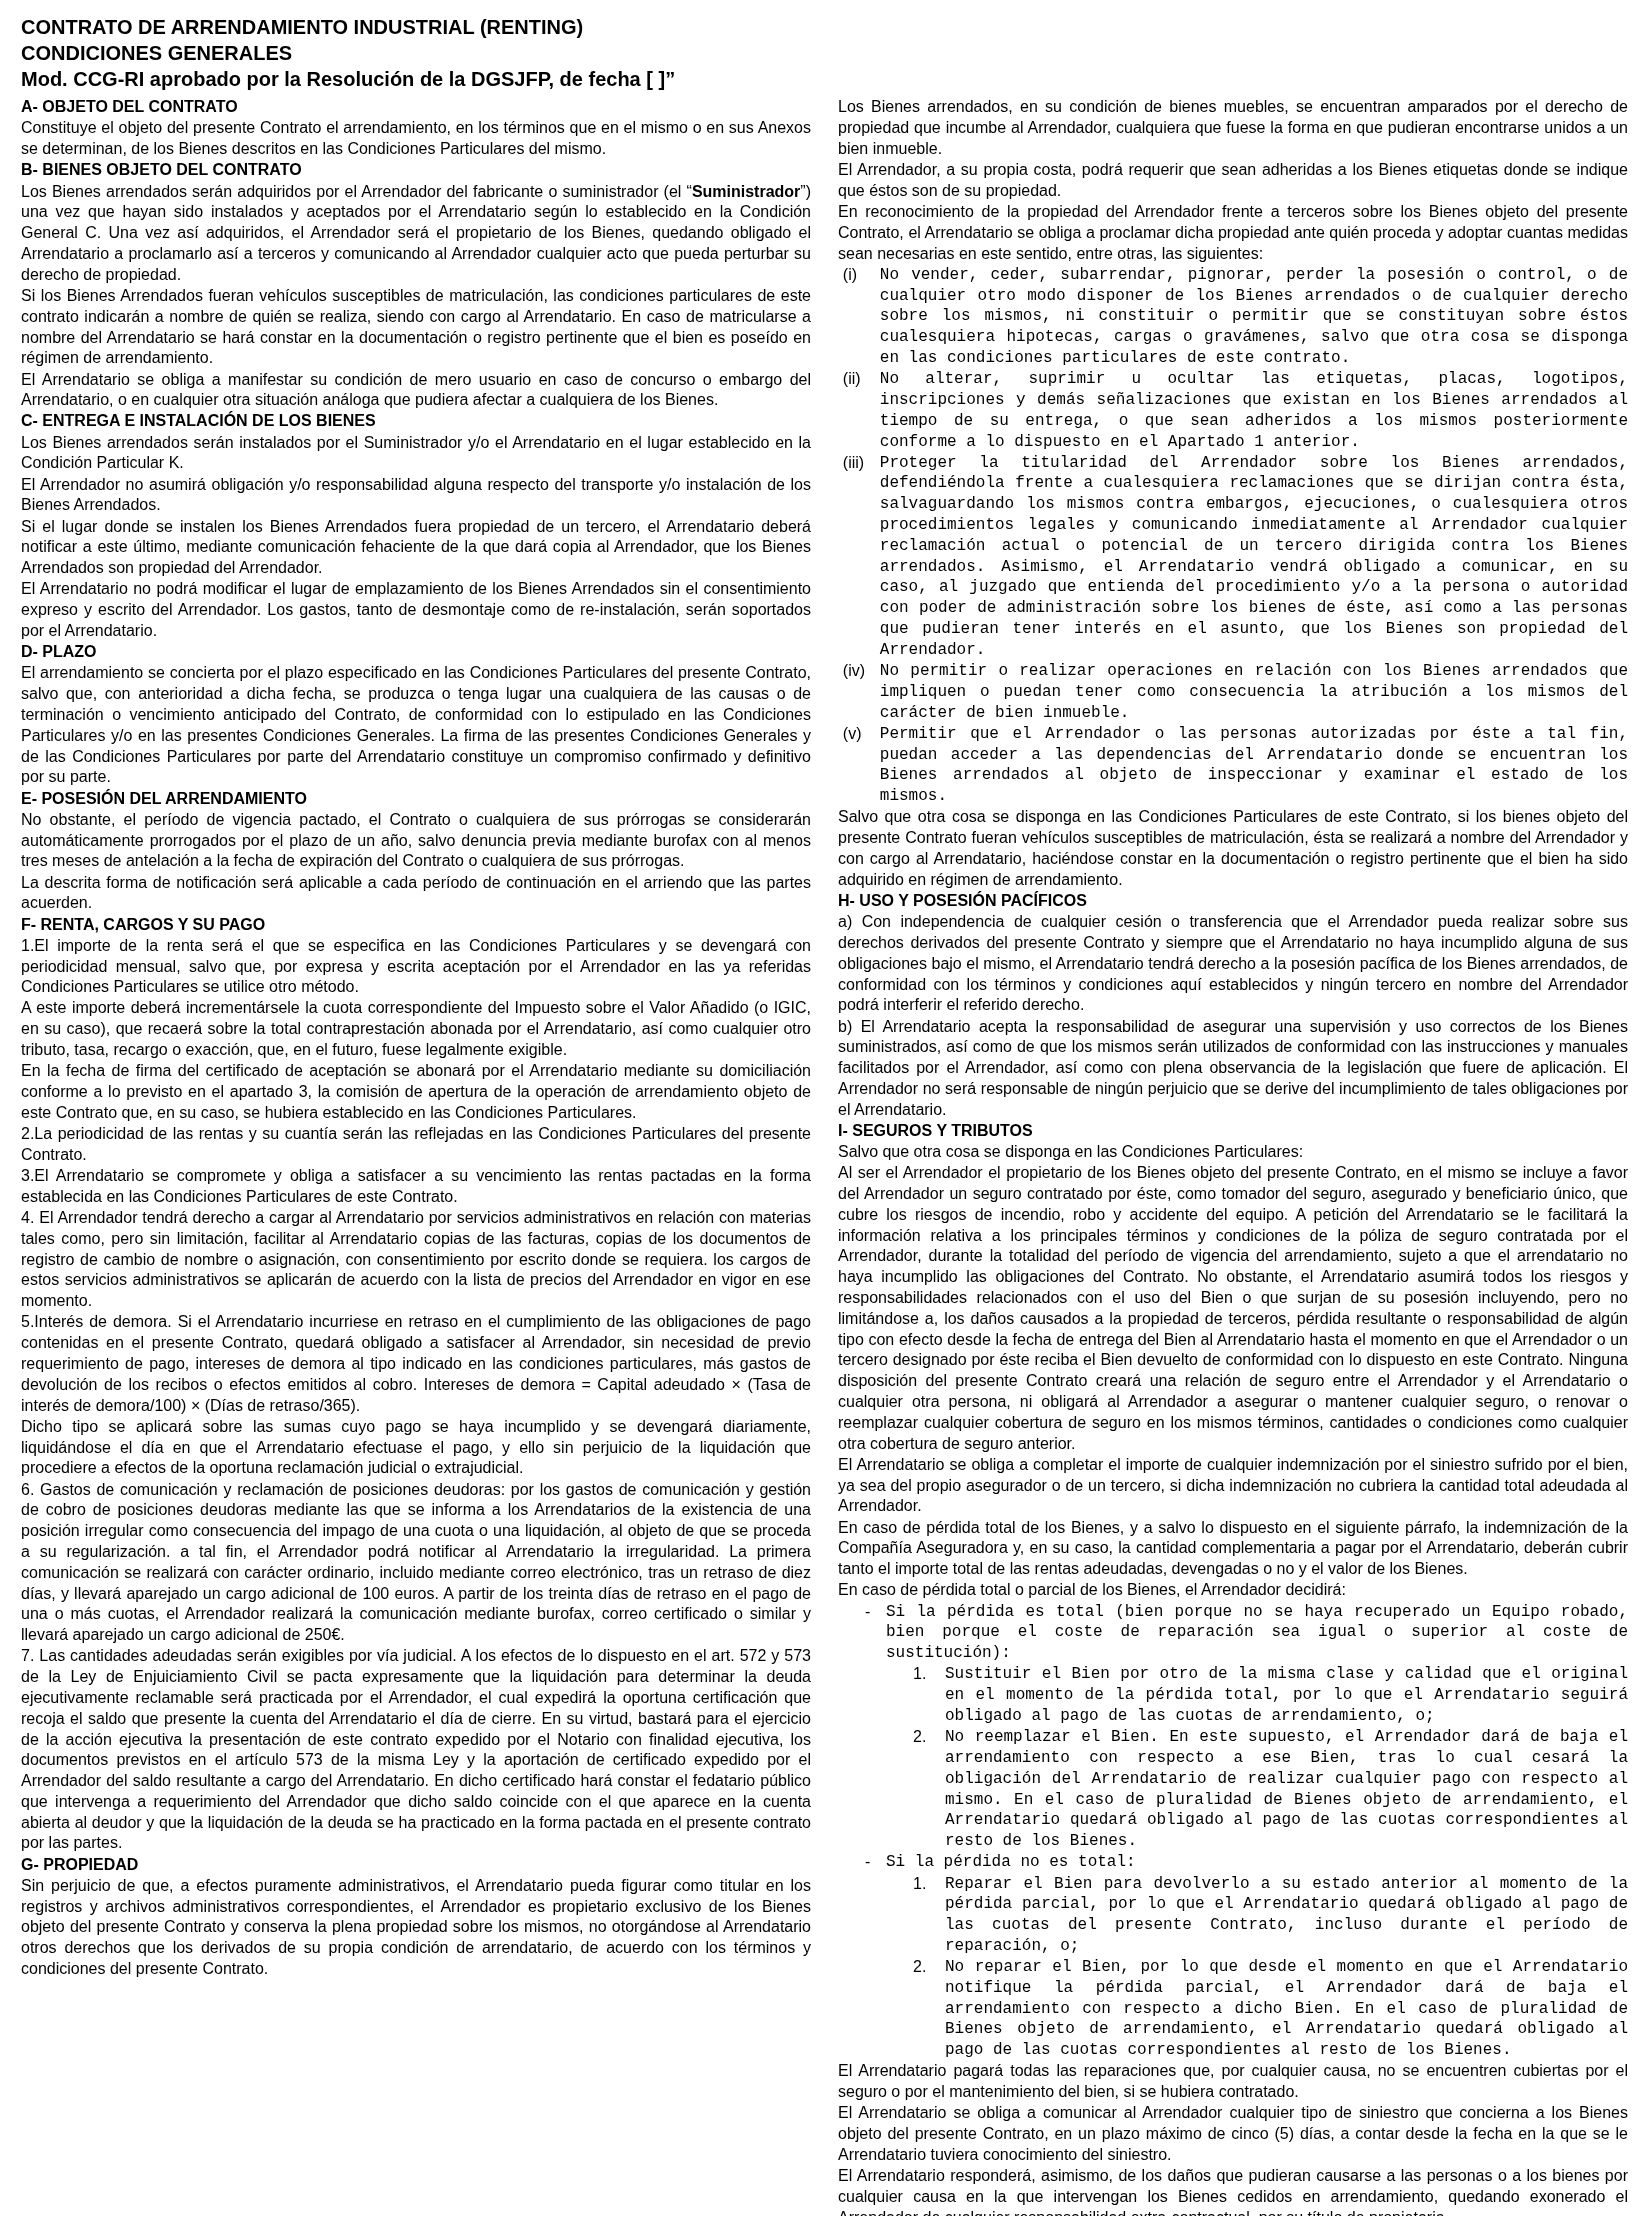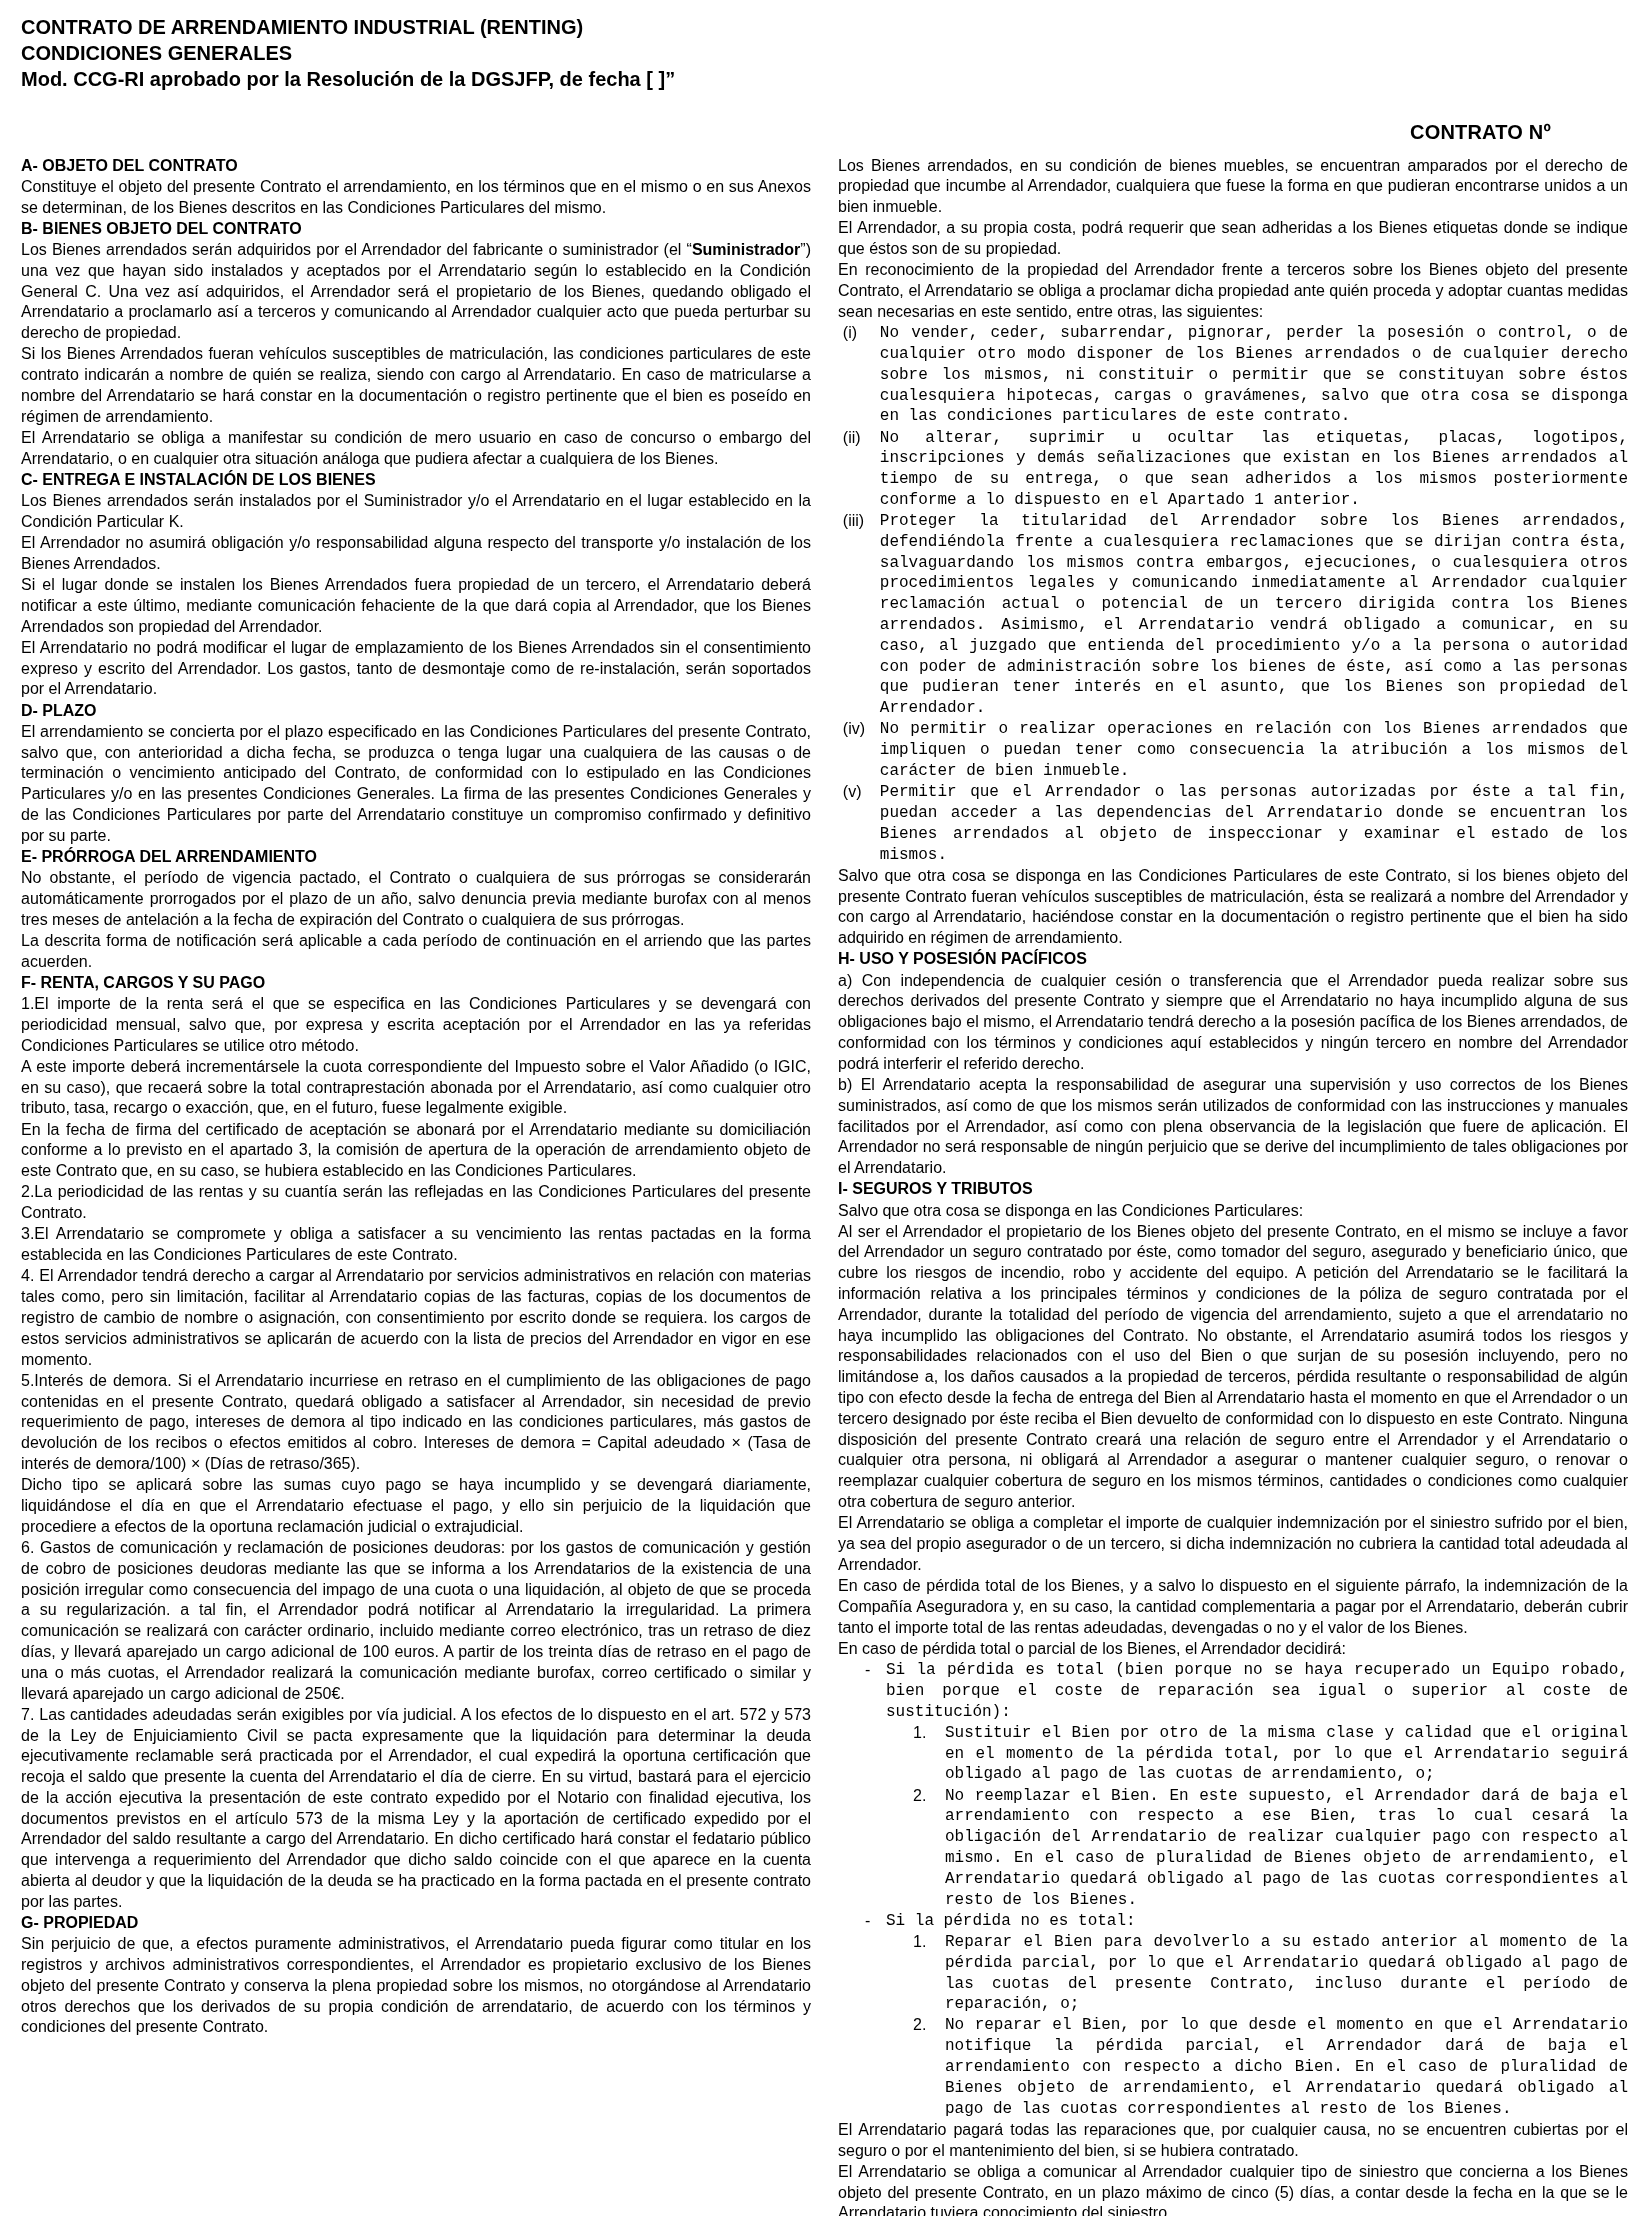--- a/index.html
+++ b/index.html
@@ -91,21 +91,20 @@
 <body>
 
 <div class="page">
 
   <div class="doc-header">
     <div>CONTRATO DE ARRENDAMIENTO INDUSTRIAL (RENTING)</div>
     <div>CONDICIONES GENERALES</div>
     <div>Mod. CCG-RI aprobado por la Resolución de la DGSJFP, de fecha [ ]”</div>
   </div>
 
-  <div class="contract-no">CONTRATO Nº</div>
 
   <div class="columns">
 
     <div class="col">
       <p class="sec-title">A- OBJETO DEL CONTRATO</p>
       <p>Constituye el objeto del presente Contrato el arrendamiento, en los términos que en el mismo o en sus Anexos se determinan, de los Bienes descritos en las Condiciones Particulares del mismo.</p>
 
       <p class="sec-title">B- BIENES OBJETO DEL CONTRATO</p>
       <p><span>Los Bienes arrendados serán adquiridos por el Arrendador del fabricante o suministrador (el “</span><span class="bold">Suministrador</span><span>”) una vez que hayan sido instalados y aceptados por el Arrendatario según lo establecido en la Condición General C. Una vez así adquiridos, el Arrendador será el propietario de los Bienes, quedando obligado el Arrendatario a proclamarlo así a terceros y comunicando al Arrendador cualquier acto que pueda perturbar su derecho de propiedad.</span></p>
       <p>Si los Bienes Arrendados fueran vehículos susceptibles de matriculación, las condiciones particulares de este contrato indicarán a nombre de quién se realiza, siendo con cargo al Arrendatario. En caso de matricularse a nombre del Arrendatario se hará constar en la documentación o registro pertinente que el bien es poseído en régimen de arrendamiento.</p>
@@ -113,21 +112,21 @@
 
       <p class="sec-title">C- ENTREGA E INSTALACIÓN DE LOS BIENES</p>
       <p>Los Bienes arrendados serán instalados por el Suministrador y/o el Arrendatario en el lugar establecido en la Condición Particular K.</p>
       <p>El Arrendador no asumirá obligación y/o responsabilidad alguna respecto del transporte y/o instalación de los Bienes Arrendados.</p>
       <p>Si el lugar donde se instalen los Bienes Arrendados fuera propiedad de un tercero, el Arrendatario deberá notificar a este último, mediante comunicación fehaciente de la que dará copia al Arrendador, que los Bienes Arrendados son propiedad del Arrendador.</p>
       <p>El Arrendatario no podrá modificar el lugar de emplazamiento de los Bienes Arrendados sin el consentimiento expreso y escrito del Arrendador. Los gastos, tanto de desmontaje como de re-instalación, serán soportados por el Arrendatario.</p>
 
       <p class="sec-title">D- PLAZO</p>
       <p>El arrendamiento se concierta por el plazo especificado en las Condiciones Particulares del presente Contrato, salvo que, con anterioridad a dicha fecha, se produzca o tenga lugar una cualquiera de las causas o de terminación o vencimiento anticipado del Contrato, de conformidad con lo estipulado en las Condiciones Particulares y/o en las presentes Condiciones Generales.  La firma de las presentes Condiciones Generales y de las Condiciones Particulares por parte del Arrendatario constituye un compromiso confirmado y definitivo por su parte.</p>
 
-      <p class="sec-title">E- PRÓRROGA DEL ARRENDAMIENTO</p>
+      <p class="sec-title">E- POSESIÓN DEL ARRENDAMIENTO</p>
       <p>No obstante, el período de vigencia pactado, el Contrato o cualquiera de sus prórrogas se considerarán automáticamente prorrogados por el plazo de un año, salvo denuncia previa mediante burofax con al menos tres meses de antelación a la fecha de expiración del Contrato o cualquiera de sus prórrogas.</p>
       <p>La descrita forma de notificación será aplicable a cada período de continuación en el arriendo que las partes acuerden.</p>
 
       <p class="sec-title">F- RENTA, CARGOS Y SU PAGO</p>
       <p>1.El importe de la renta será el que se especifica en las Condiciones Particulares y se devengará con periodicidad mensual, salvo que, por expresa y escrita aceptación por el Arrendador en las ya referidas Condiciones Particulares se utilice otro método.</p>
       <p>A este importe deberá incrementársele la cuota correspondiente del Impuesto sobre el Valor Añadido (o IGIC, en su caso), que recaerá sobre la total contraprestación abonada por el Arrendatario, así como cualquier otro tributo, tasa, recargo o exacción, que, en el futuro, fuese legalmente exigible.</p>
       <p>En la fecha de firma del certificado de aceptación se abonará por el Arrendatario mediante su domiciliación conforme a lo previsto en el apartado 3, la comisión de apertura de la operación de arrendamiento objeto de este Contrato que, en su caso, se hubiera establecido en las Condiciones Particulares.</p>
       <p>2.La periodicidad de las rentas y su cuantía serán las reflejadas en las Condiciones Particulares del presente Contrato.</p>
       <p>3.El Arrendatario se compromete y obliga a satisfacer a su vencimiento las rentas pactadas en la forma establecida en las Condiciones Particulares de este Contrato.</p>
       <p>4. El Arrendador tendrá derecho a cargar al Arrendatario por servicios administrativos en relación con materias tales como, pero sin limitación, facilitar al Arrendatario copias de las facturas, copias de los documentos de registro de cambio de nombre o asignación, con consentimiento por escrito donde se requiera. los cargos de estos servicios administrativos se aplicarán de acuerdo con la lista de precios del Arrendador en vigor en ese momento.</p>

